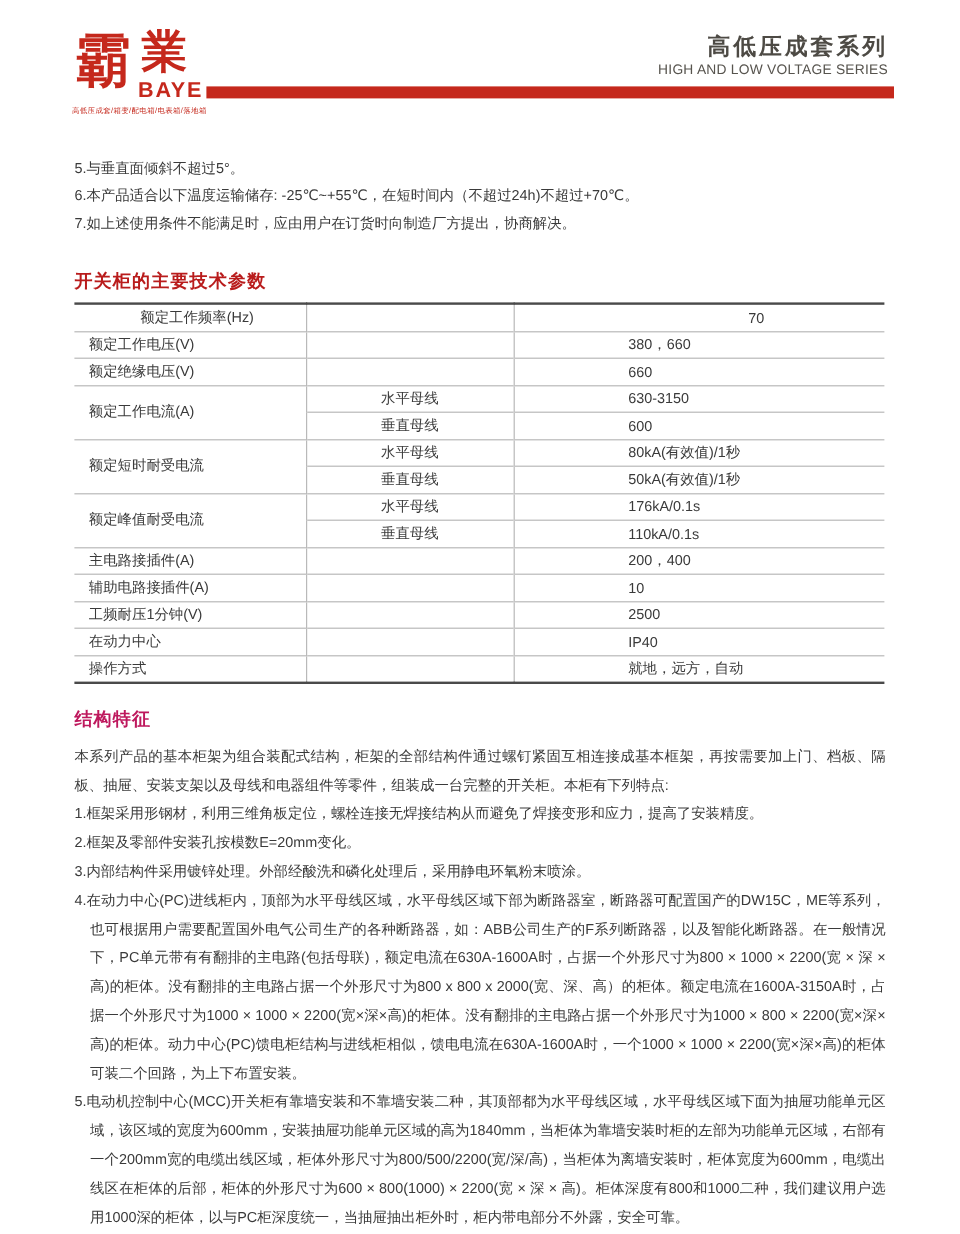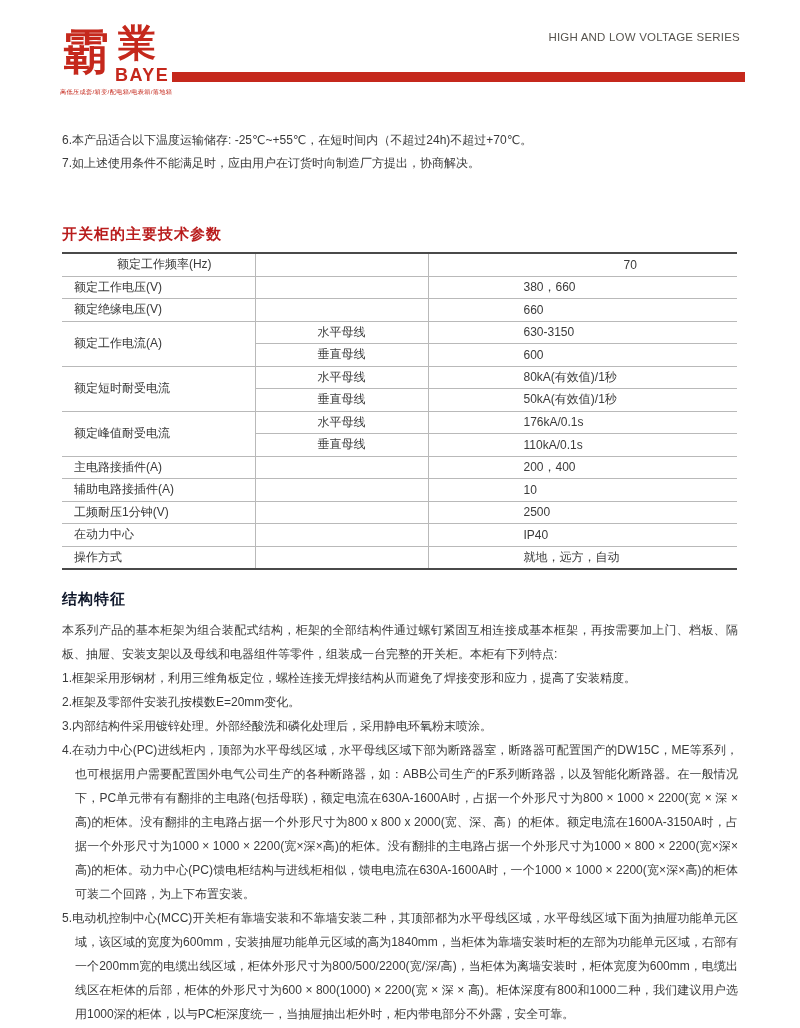--- a/index.html
+++ b/index.html
@@ -36,41 +36,43 @@
     table-layout:fixed;font-size:12px;color:#3a3a3a;
     border-top:2px solid #4a4a4a;border-bottom:2px solid #4a4a4a;}
   .tech-table td{height:21.5px;padding:0;border-top:1px solid #b9b9b9;vertical-align:middle;}
   .tech-table tr:first-child td{border-top:none;text-align:center;}
   .tech-table td.lbl{padding-left:12px;text-align:left;}
   .tech-table td.sub{text-align:center;border-left:1px solid #b9b9b9;border-right:1px solid #b9b9b9;}
   .tech-table td.val{padding-left:95px;text-align:left;}
 
   
   .struct{position:absolute;left:62px;top:590px;width:676px;}
-  .struct h2{margin:0 0 9px 0;font-size:15px;font-weight:700;color:#0f172a;letter-spacing:1px;}
+  .struct h2{margin:0 0 9px 0;font-size:15px;font-weight:700;color:#be185d;letter-spacing:1px;}
   .para{margin:0;font-size:12px;line-height:24px;text-align:justify;color:#3a3a3a;}
   .hang{padding-left:13px;text-indent:-13px;}
 </style>
 </head>
 <body>
 
 <div class="page">
 
   <div class="logo">
     <span class="lc1">霸</span>
     <span class="lc2">業</span>
     <span class="baye">BAYE</span>
     <div class="tagline">高低压成套/箱变/配电箱/电表箱/落地箱</div>
   </div>
   <div class="accent-bar"></div>
   <div class="titles">
+    <div class="t-cn">高低压成套系列</div>
     <div class="t-en">HIGH AND LOW VOLTAGE SERIES</div>
   </div>
 
   <div class="notes">
+    <p>5.与垂直面倾斜不超过5°。</p>
     <p>6.本产品适合以下温度运输储存: -25℃~+55℃，在短时间内（不超过24h)不超过+70℃。</p>
     <p>7.如上述使用条件不能满足时，应由用户在订货时向制造厂方提出，协商解决。</p>
   </div>
 
   <h2 class="tech-title">开关柜的主要技术参数</h2>
 
   <table class="tech-table">
     <colgroup>
         <col style="width:193px">
         <col style="width:173px">

